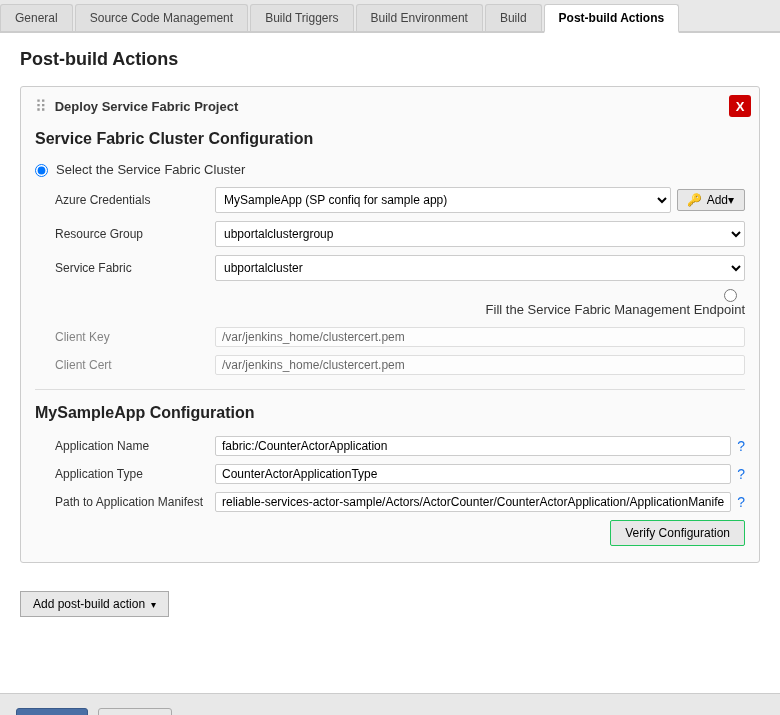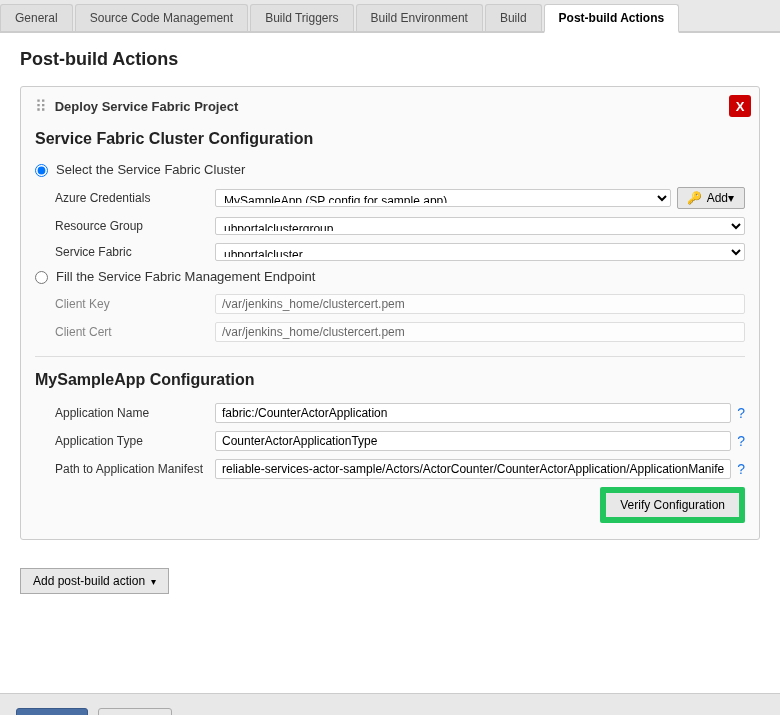--- a/index.html
+++ b/index.html
@@ -136,21 +136,21 @@
       flex: 1;
       align-items: center;
     }
     .form-select {
       flex: 1;
       padding: 3px 4px;
       border: 1px solid #ccc;
       border-radius: 2px;
       font-size: 12px;
       background: #fff;
-      height: 18px;
+      height: 26px;
     }
     .add-btn {
       margin-left: 6px;
       padding: 3px 10px;
       border: 1px solid #aaa;
       border-radius: 2px;
       background: #e8e8e8;
       cursor: pointer;
       font-size: 12px;
       white-space: nowrap;
@@ -195,21 +195,21 @@
 
     
     .verify-btn {
       display: flex;
       justify-content: flex-end;
       margin-top: 8px;
       padding-left: 20px;
     }
     .verify-btn button {
       padding: 5px 14px;
-      border: 6px solid #22c55e;
+      border: 1px solid #22c55e;
       border-radius: 2px;
       background: #e8e8e8;
       cursor: pointer;
       font-size: 12px;
     }
 
     
     .add-action-btn {
       margin-top: 12px;
       padding: 5px 12px;
@@ -304,21 +304,21 @@
       </select>
     </div>
 
     <div class="form-row">
       <span class="form-label">Service Fabric</span>
       <select class="form-select">
         <option>ubportalcluster</option>
       </select>
     </div>
 
-    <div class="radio-option" style="margin-top:8px;">
+    <div class="radio-option" style="margin-top:8px;flex-direction:column;">
       <input type="radio" name="cluster-mode" style="">
       <label>Fill the Service Fabric Management Endpoint</label>
     </div>
 
     <div class="form-row form-row-disabled">
       <span class="form-label">Client Key</span>
       <input type="text" class="form-control" value="/var/jenkins_home/clustercert.pem" style="">
     </div>
 
     <div class="form-row form-row-disabled">

